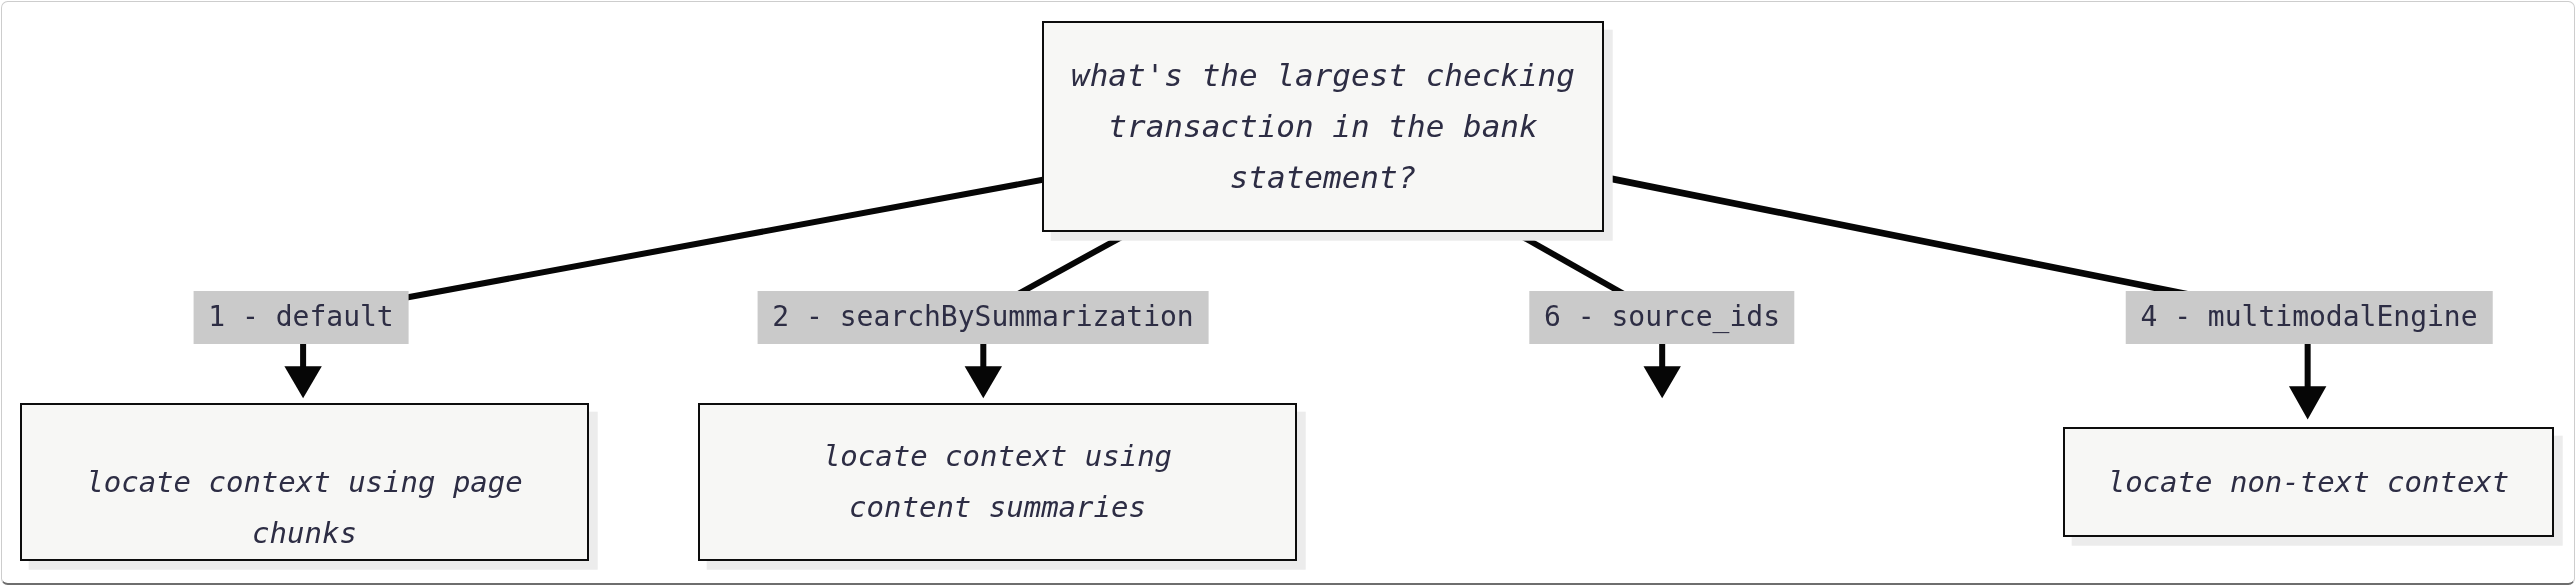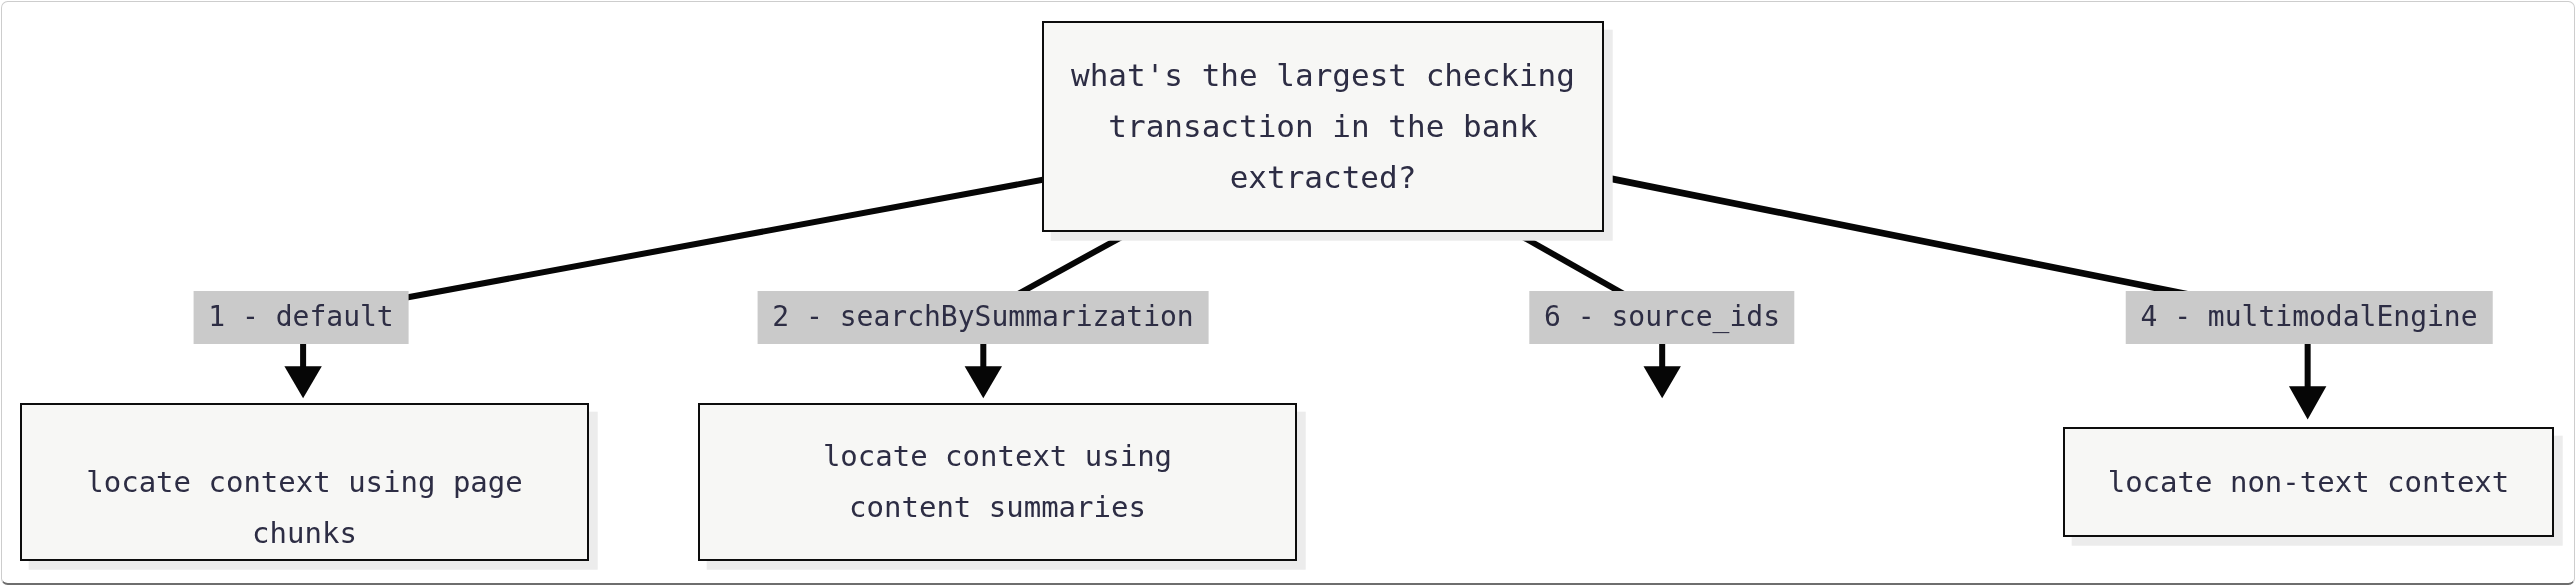--- a/index.html
+++ b/index.html
@@ -22,20 +22,21 @@
     pointer-events:none;
   }
   .edges{position:absolute; left:0; top:0; width:2576px; height:588px;}
   .node{
     position:absolute; box-sizing:border-box;
     background:var(--node-fill);
     border:2.7px solid var(--node-border);
     box-shadow:8.7px 8.7px 0 0 var(--shadow);
     display:flex; flex-direction:column; align-items:center; justify-content:center;
     text-align:center;
+    font-style:italic;
   }
   .node-root{left:1042px; top:21.4px; width:562px; height:211px; font-size:31px; line-height:51px;}
   .node-leaf{font-size:29px; line-height:51px;}
   .node-b1{left:20px;   top:403px; width:569px; height:158px;justify-content:flex-end;}
   .node-b2{left:698px; top:403px; width:599px; height:158px;}
   .node-b3{left:1378px; top:403px; width:569px; height:158px;}
   .node-b4{left:2063px; top:427px; width:491px; height:110px;}
   .edge-label{
     position:absolute; top:291px; height:53px;
     transform:translateX(-50%);
@@ -68,21 +69,21 @@
   </svg>
 
   <div class="edge-label el-1">1 - default</div>
   <div class="edge-label el-2">2 - searchBySummarization</div>
   <div class="edge-label el-3">6 - source_ids</div>
   <div class="edge-label el-4">4 - multimodalEngine</div>
 
   <div class="node node-root">
     <span>what's the largest checking</span>
     <span>transaction in the bank</span>
-    <span>extracted?</span>
+    <span>statement?</span>
   </div>
 
   <div class="node node-leaf node-b1">
     <span>locate context using page</span>
     <span>chunks</span>
   </div>
   <div class="node node-leaf node-b2">
     <span>locate context using</span>
     <span>content summaries</span>
   </div>

